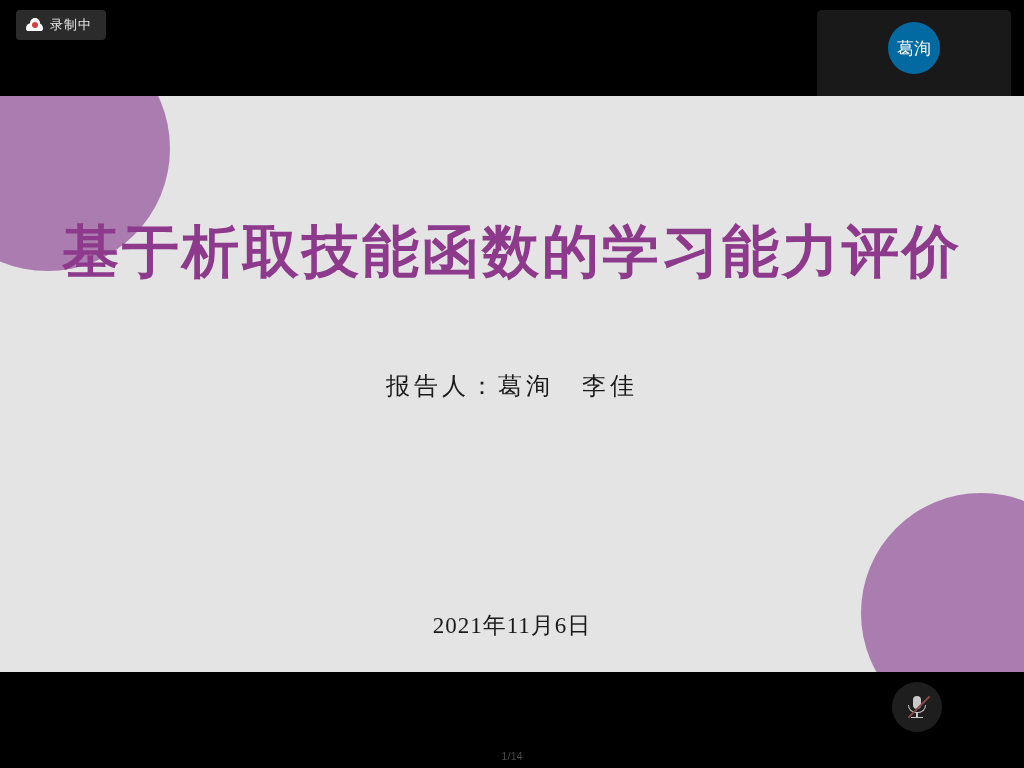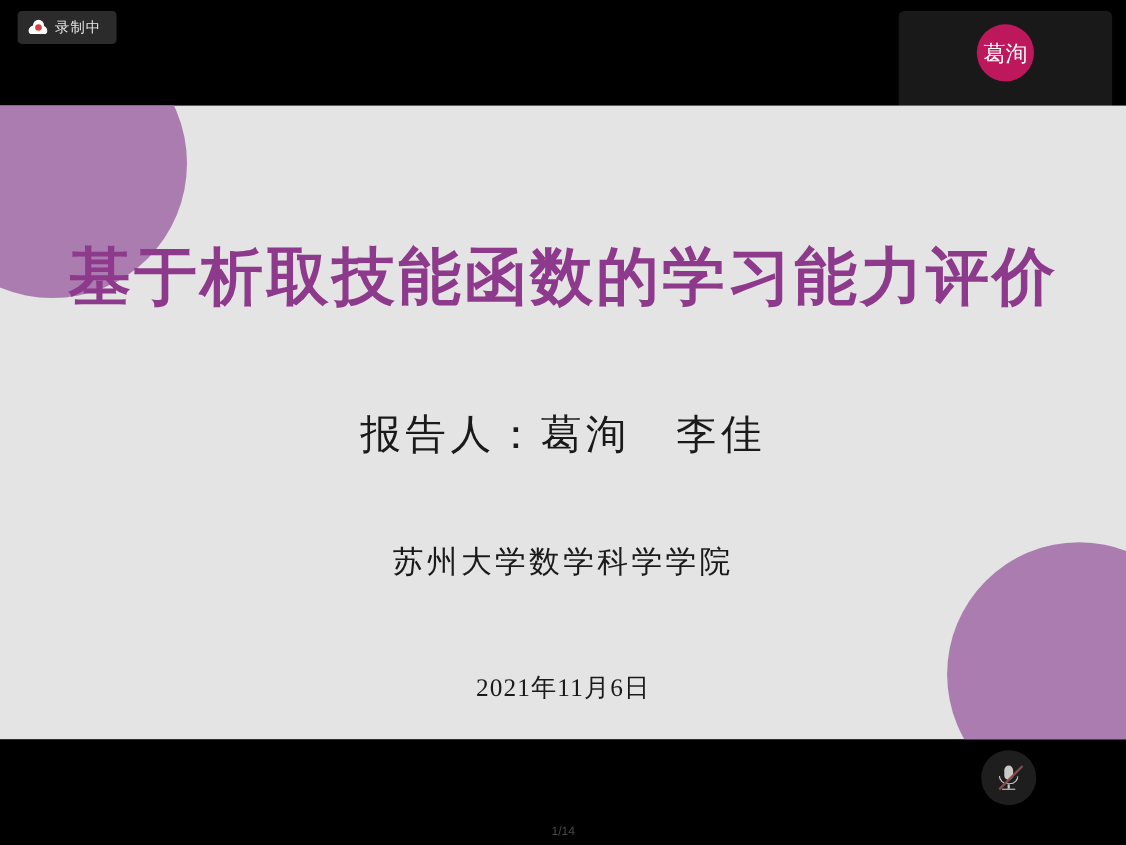--- a/index.html
+++ b/index.html
@@ -42,23 +42,23 @@
   
   .video-thumb {
     position:absolute; left:817px; top:10px;
     width:194px; height:110px;
     background:#191919; border-radius:5px; overflow:hidden;
   }
   .video-thumb .avatar {
     position:absolute; left:50%; top:38px;
     transform:translate(-50%,-50%);
     width:52px; height:52px; border-radius:50%;
-    background:#be185d;
+    background:#0369a1;
     display:flex; align-items:center; justify-content:center;
-    color:#fff; font-size:20px; letter-spacing:0px;
+    color:#fff; font-size:17px; letter-spacing:0px;
   }
   .video-thumb .namebar {
     position:absolute; left:0; bottom:0;
     width:100%; height:22px;
     background:#2a2a2a;
     display:flex; align-items:center; gap:5px;
     padding-left:4px;
   }
   .share-ico {
     width:15px; height:12px; position:relative;
@@ -107,21 +107,21 @@
     color:#8e3a8c;
     font-family:"Liberation Serif", serif;
     font-size:57px; font-weight:700;
     letter-spacing:3px;
   }
   .presenter {
     position:absolute; left:0; top:274px; width:100%;
     text-align:center;
     color:#1a1a1a;
     font-family:Liberation Mono, monospace;
-    font-size:37px; letter-spacing:4px;
+    font-size:24px; letter-spacing:4px;
   }
   .affiliation {
     position:absolute; left:0; top:396px; width:100%;
     text-align:center;
     color:#1a1a1a;
     font-family:"Liberation Serif", serif;
     font-size:28px; letter-spacing:3px;
   }
   .pubdate {
     position:absolute; left:0; top:514px; width:100%;
@@ -192,21 +192,20 @@
       <span class="nametext">葛洵的屏幕共享</span>
     </div>
   </div>
 
   <div class="slide">
     <div class="blob blob-tl"></div>
     <div class="blob blob-br"></div>
 
     <div class="slide-title">基于析取技能函数的学习能力评价</div>
     <div class="presenter">报告人：葛洵　李佳</div>
-    <div class="affiliation">苏州大学数学科学学院</div>
     <div class="pubdate">2021年11月6日</div>
   </div>
 
   <div class="page-indicator">1/14</div>
 
   <div class="mute-btn">
     <span class="mic-muted">
       <span class="cap"></span>
       <span class="arc"></span>
       <span class="stem"></span>

